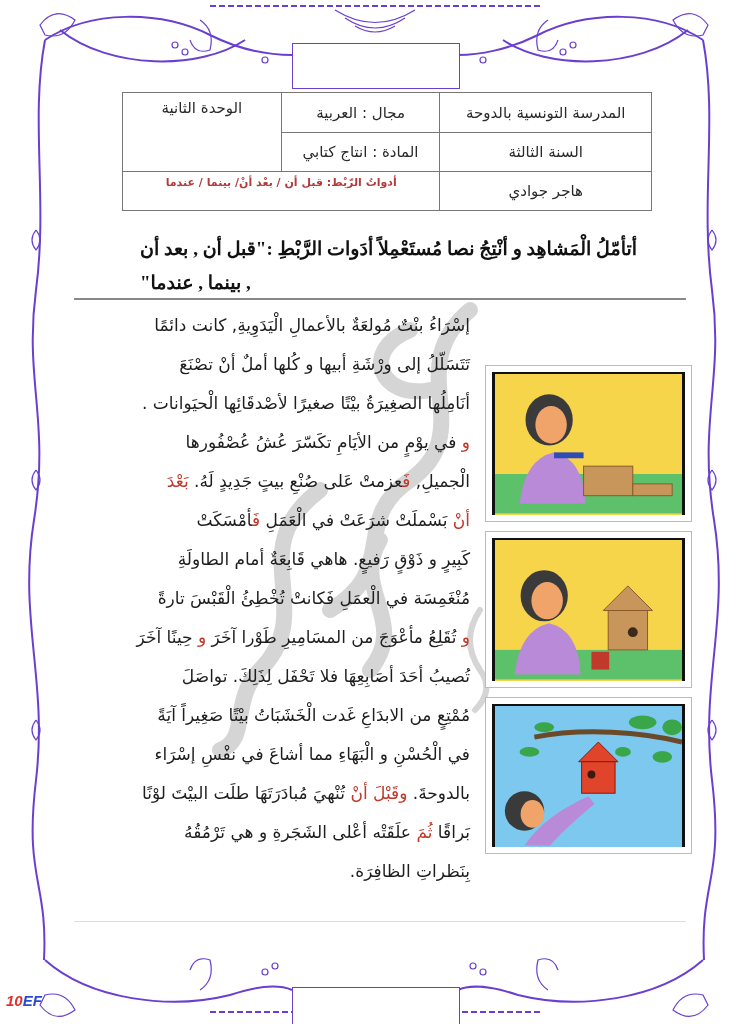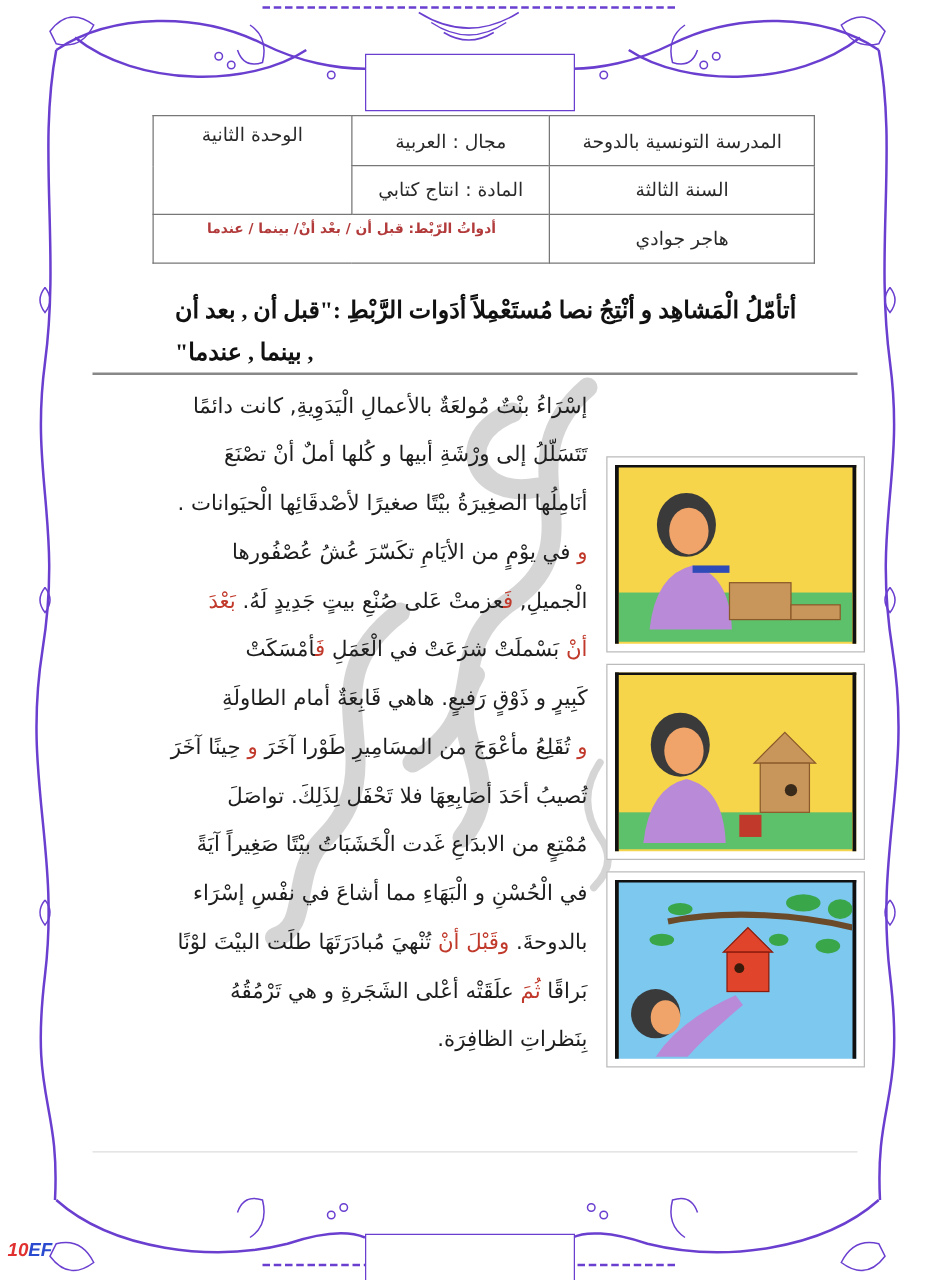--- a/index.html
+++ b/index.html
@@ -119,20 +119,21 @@
 </svg>
 
 <div class="story" id="story">
     <span class="line"><span>إسْرَاءُ بنْتٌ مُولعَةٌ بالأعمالِ الْيَدَوِيةِ, كانت دائمًا</span></span>
     <span class="line"><span>تَتَسَلّلُ إلى ورْشَةِ أبيها و كُلها أملٌ أنْ تصْنَعَ</span></span>
     <span class="line"><span>أنَامِلُها الصغِيرَةُ بيْتًا صغيرًا لأصْدقَائِها الْحيَوانات  .</span></span>
     <span class="line"><span class="hl">و </span><span>في يوْمٍ من الأيَامِ تكَسّرَ عُشُ عُصْفُورها</span></span>
     <span class="line"><span>الْجميلِ, </span><span class="hl">فَ</span><span>عزمتْ عَلى صُنْعِ بيتٍ جَدِيدٍ لَهُ. </span><span class="hl">بَعْدَ</span></span>
     <span class="line"><span class="hl">أنْ </span><span>بَسْملَتْ شرَعَتْ في الْعَمَلِ </span><span class="hl">فَ</span><span>أمْسَكَتْ</span></span>
     <span class="line"><span>كَبِيرٍ و ذَوْقٍ رَفيعٍ. هاهي قَابِعَةٌ أمام الطاولَةِ</span></span>
+    <span class="line"><span>مُنْغَمِسَة في الْعمَلِ فَكانتْ تُخْطِئُ الْقَبْسَ تارةً</span></span>
     <span class="line"><span class="hl">و </span><span>تُقَلِعُ مأعْوَجَ من المسَامِيرِ طَوْرا آخَرَ </span><span class="hl">و</span><span> حِينًا آخَرَ</span></span>
     <span class="line"><span>تُصيبُ أحَدَ أصَابِعِهَا فلا تَحْفَل لِذَلِكَ. تواصَلَ</span></span>
     <span class="line"><span>مُمْتِعٍ من الابدَاعِ غَدت الْخَشَبَاتُ بيْتًا صَغِيراً آيَةً</span></span>
     <span class="line"><span>في الْحُسْنِ و الْبَهَاءِ مما أشاعَ في نفْسِ إسْرَاء</span></span>
     <span class="line"><span>بالدوحةَ. </span><span class="hl">وقَبْلَ أنْ</span><span> تُنْهيَ مُبادَرَتَهَا طلَت البيْتَ لوْنًا</span></span>
     <span class="line"><span>بَراقًا </span><span class="hl">ثُمَ</span><span> علَقَتْه أعْلى الشَجَرةِ و هي تَرْمُقُهُ</span></span>
     <span class="line"><span>بِنَظراتِ الظافِرَة.</span></span>
   </div>
 
 <div class="pic" style="top:365px">

